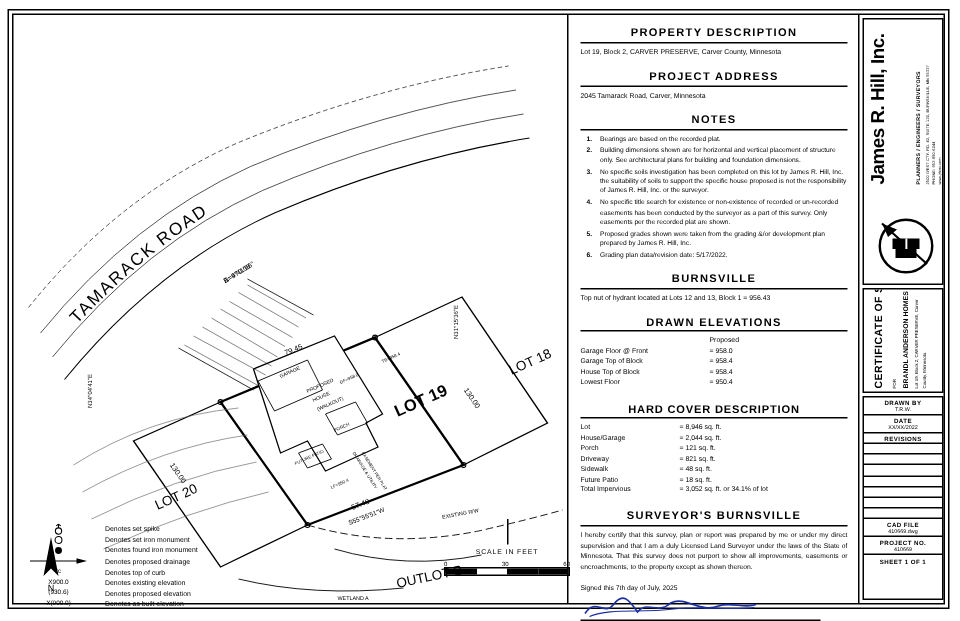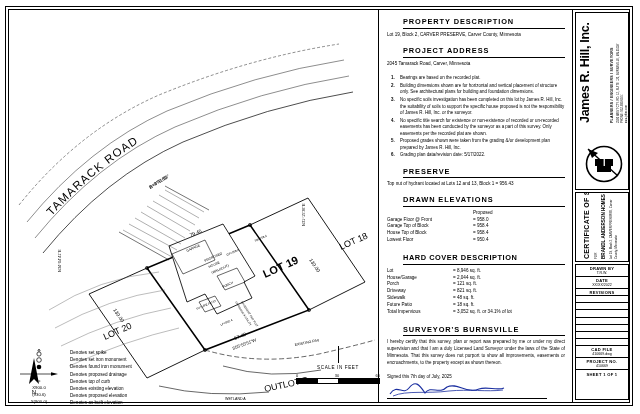--- a/index.html
+++ b/index.html
@@ -17,21 +17,21 @@
       overflow:hidden;}
   #drawing svg{position:absolute;left:0;top:0;}
 
   .dv-sep{position:absolute;left:378px;top:10px;width:0;height:392px;
       border-left:1.1px solid #000;}
 
   
   #panel{position:absolute;left:381px;top:10px;width:189px;height:392px;
       box-sizing:border-box;padding:7px 5px 0 6px;}
   .sec-h{font-size:7.4px;letter-spacing:.9px;font-weight:bold;
-      padding-bottom:1.5px;border-bottom:0.9px solid #000;margin:0 0 3px 16px;}
+      padding-bottom:1.5px;border-bottom:0.9px solid #000;margin:0 0 3px 0;text-align:center;}
   .sec-h.tight{letter-spacing:.55px;}
   .body-t{font-size:4.6px;line-height:1.45;margin:0 0 8px 0;}
   .notes{margin:0 0 8px 0;}
   .note-row{display:flex;font-size:4.45px;line-height:1.45;margin-bottom:1.2px;}
   .note-n{width:13px;flex:none;font-weight:bold;padding-left:4px;box-sizing:border-box;}
   .note-x{flex:1;}
   .bm-t{font-size:4.6px;margin:0 0 9px 0;}
   .fe-tbl{font-size:4.6px;line-height:1.5;margin:0 0 9px 0;}
   .fe-row{display:flex;}
   .fe-l{width:86px;flex:none;}
@@ -234,20 +234,21 @@
   <div class="dv-sep"></div>
 
   <div id="panel">
 
     <div class="sec-h">PROPERTY DESCRIPTION</div>
     <div class="body-t">Lot 19, Block 2, CARVER PRESERVE, Carver County, Minnesota</div>
 
     <div class="sec-h">PROJECT ADDRESS</div>
     <div class="body-t">2045 Tamarack Road, Carver, Minnesota</div>
 
+    <div class="sec-h">NOTES</div>
     <div class="notes">
       <div class="note-row">
         <div class="note-n">1.</div>
         <div class="note-x">Bearings are based on the recorded plat.</div>
       </div>
       <div class="note-row">
         <div class="note-n">2.</div>
         <div class="note-x">Building dimensions shown are for horizontal and vertical placement of structure only. See architectural plans for building and foundation dimensions.</div>
       </div>
       <div class="note-row">
@@ -261,21 +262,21 @@
       <div class="note-row">
         <div class="note-n">5.</div>
         <div class="note-x">Proposed grades shown were taken from the grading &amp;/or development plan prepared by James R. Hill, Inc.</div>
       </div>
       <div class="note-row">
         <div class="note-n">6.</div>
         <div class="note-x">Grading plan data/revision date: 5/17/2022.</div>
       </div>
     </div>
 
-    <div class="sec-h">PRESERVE</div>
+    <div class="sec-h">BURNSVILLE</div>
     <div class="bm-t">Top nut of hydrant located at Lots 12 and 13, Block 1 = 956.43</div>
 
     <div class="sec-h">DRAWN ELEVATIONS</div>
     <div class="fe-tbl">
       <div class="fe-head">Proposed</div>
       <div class="fe-row">
         <div class="fe-l">Garage Floor @ Front</div>
         <div class="fe-r">= 958.0</div>
       </div>
       <div class="fe-row">

